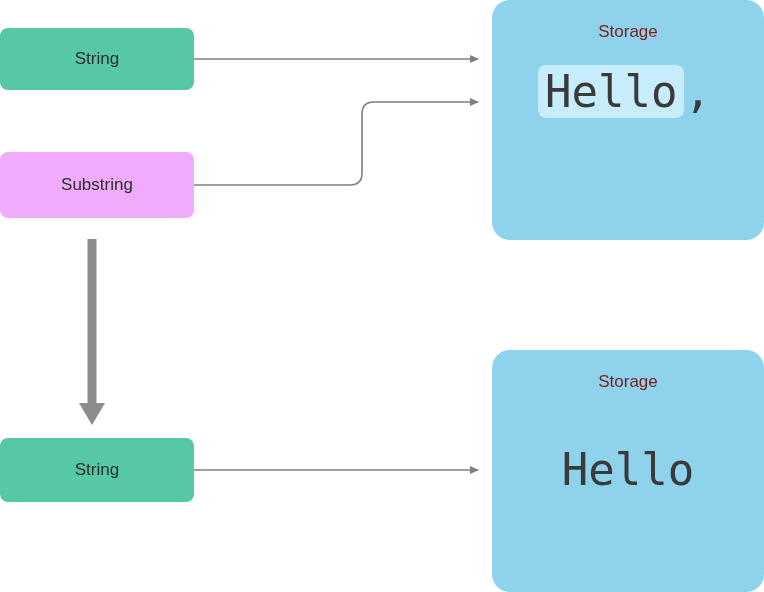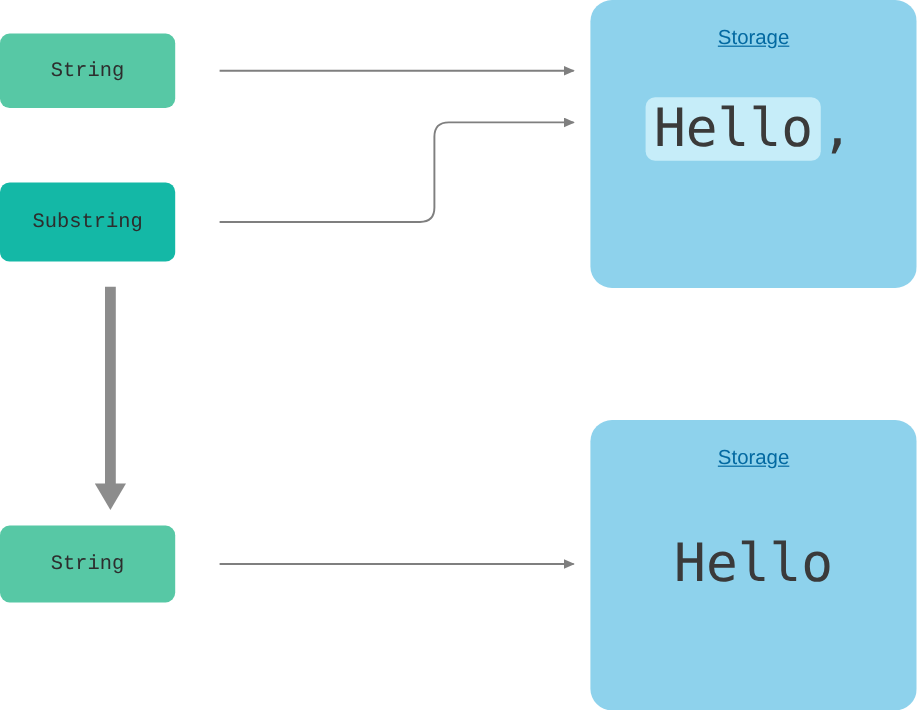--- a/index.html
+++ b/index.html
@@ -28,54 +28,52 @@
     stroke: #7f7f7f;
     stroke-width: 1.6;
   }
   .arrow-layer .thick {
     stroke: #8c8c8c;
     stroke-width: 9;
   }
   .node {
     position: absolute;
     left: 0;
-    width: 146px;
+    width: 194px;
     border-radius: 8px;
     display: flex;
     align-items: center;
     justify-content: center;
     font-size: 17px;
     color: #2d2d2d;
-    font-family: Liberation Mono, monospace;
   }
   .node-green { background: #57c8a5; }
-  .node-pale  { background: #14b8a6; }
+  .node-pale  { background: #f0abfc; }
   .node-string-top    { top: 28px;  height: 62px; }
   .node-substring     { top: 152px; height: 66px; }
   .node-string-bottom { top: 438px; height: 64px; }
 
   .storage {
     position: absolute;
     left: 492px;
     width: 272px;
     border-radius: 18px;
     background: #8ed2ec;
     box-sizing: border-box;
     text-align: center;
   }
   .storage-top    { top: 0;     height: 240px; }
   .storage-bottom { top: 350px; height: 242px; }
   .storage-title {
     padding-top: 22px;
     font-size: 17px;
-    color: #0369a1;
-    text-decoration: underline;
+    color: #7f1d1d;
   }
   .storage-content {
-    margin-top: 36px;
+    margin-top: 20px;
     font-family: "DejaVu Sans Mono", monospace;
     font-size: 44px;
     line-height: 60px;
     color: #3a3a3a;
   }
   .storage-bottom .storage-content {
     margin-top: 48px;
   }
   .hl {
     background: #c6edf9;

